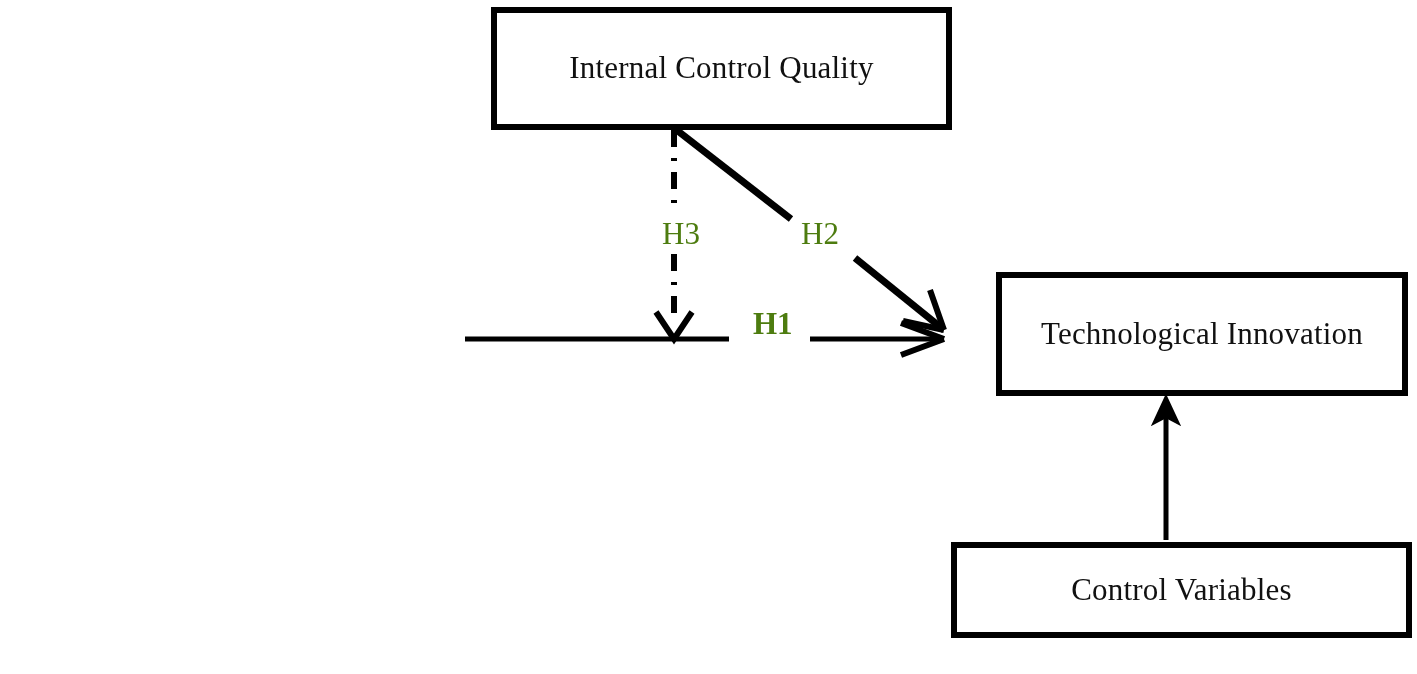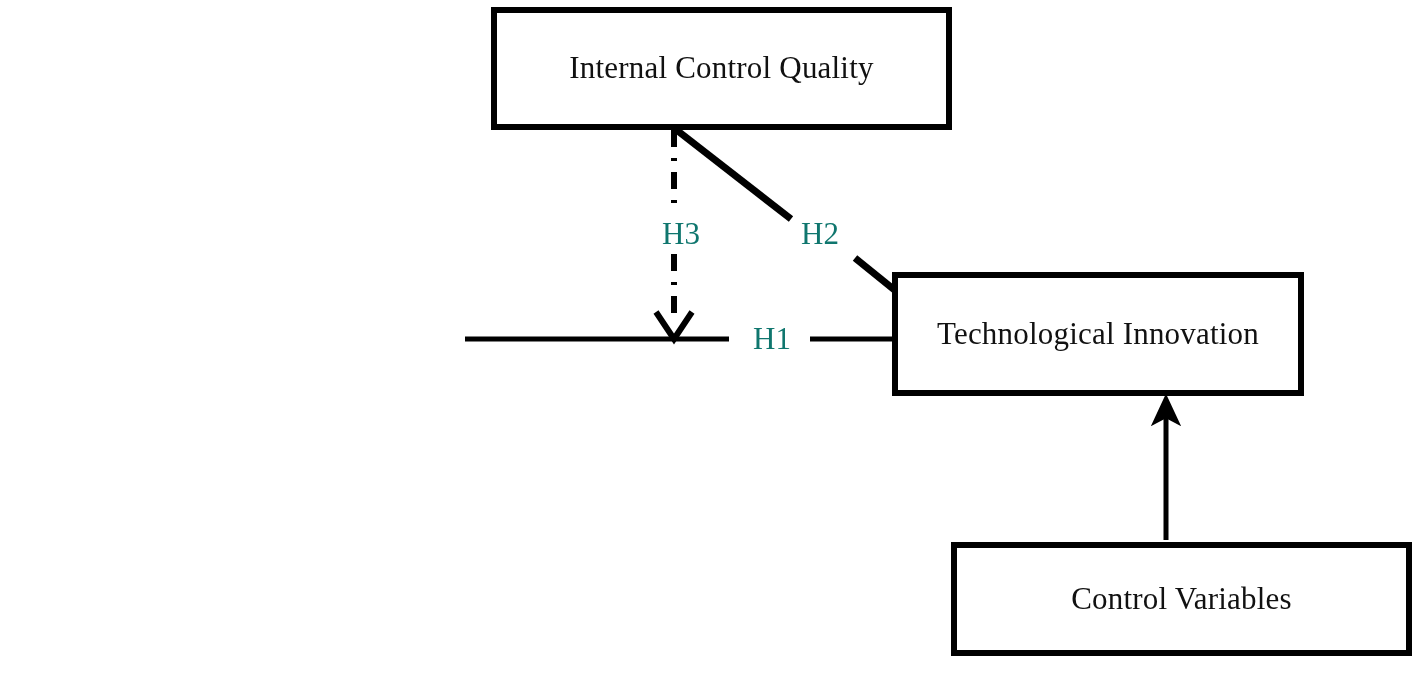--- a/index.html
+++ b/index.html
@@ -39,50 +39,50 @@
     text-align: center;
   }
   
   #box-internal-control-quality {
     left: 459px;  top: 7px;   width: 461px; height: 123px; margin-left: 32px;
   }
   #box-government-intervention {
     left: 5px;    top: 277px; width: 460px; height: 123px;
   }
   #box-technological-innovation {
-    left: 892px;  top: 272px; width: 412px; height: 124px;
+    left: 996px;  top: 272px; width: 412px; height: 124px;
   }
   #box-control-variables {
-    left: 951px;  top: 542px; width: 461px; height: 114px;
+    left: 951px;  top: 542px; width: 461px; height: 96px;
   }
 
   
   #edge-layer {
     position: absolute;
     left: 0; top: 0;
     width: 1417px;
     height: 674px;
     z-index: 2;
     pointer-events: none;
   }
   #edge-layer .edge-hit { pointer-events: stroke; }
 
   
   .edge-label {
     position: absolute;
     font-family: "Liberation Serif", "DejaVu Serif", serif;
     font-size: 31px;
     line-height: 1;
-    color: #0f766e;
+    color: #4d7c0f;
     background: #ffffff;
     padding: 0 5px;
     z-index: 4;
     white-space: nowrap;
   }
-  #label-h1 { left: 748px; top: 323px; }
+  #label-h1 { left: 748px; top: 308px; font-weight: bold; }
   #label-h2 { left: 796px; top: 218px; }
   #label-h3 { left: 657px; top: 218px; }
 </style>
 </head>
 <body>
 
 <div id="diagram-root">
 
   <svg id="edge-layer" viewBox="0 0 1417 674" width="1417" height="674" aria-hidden="true">
 

